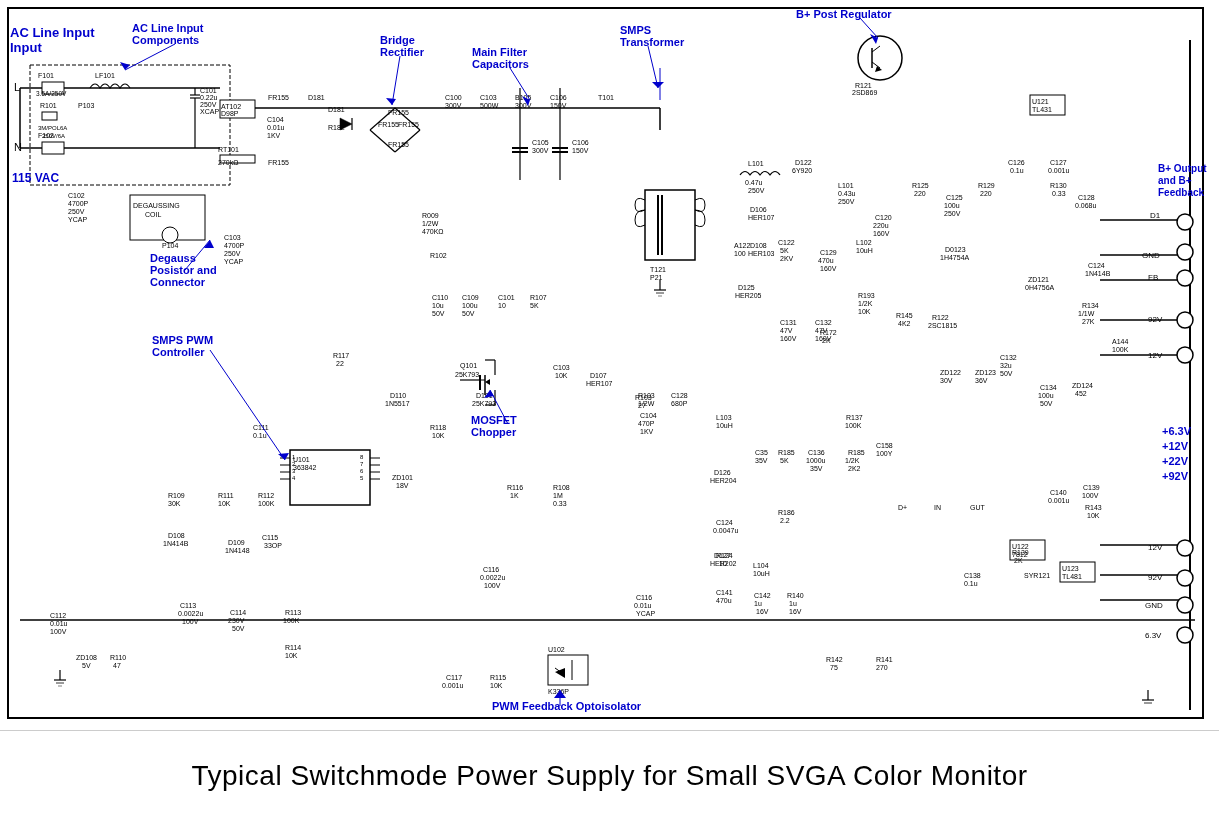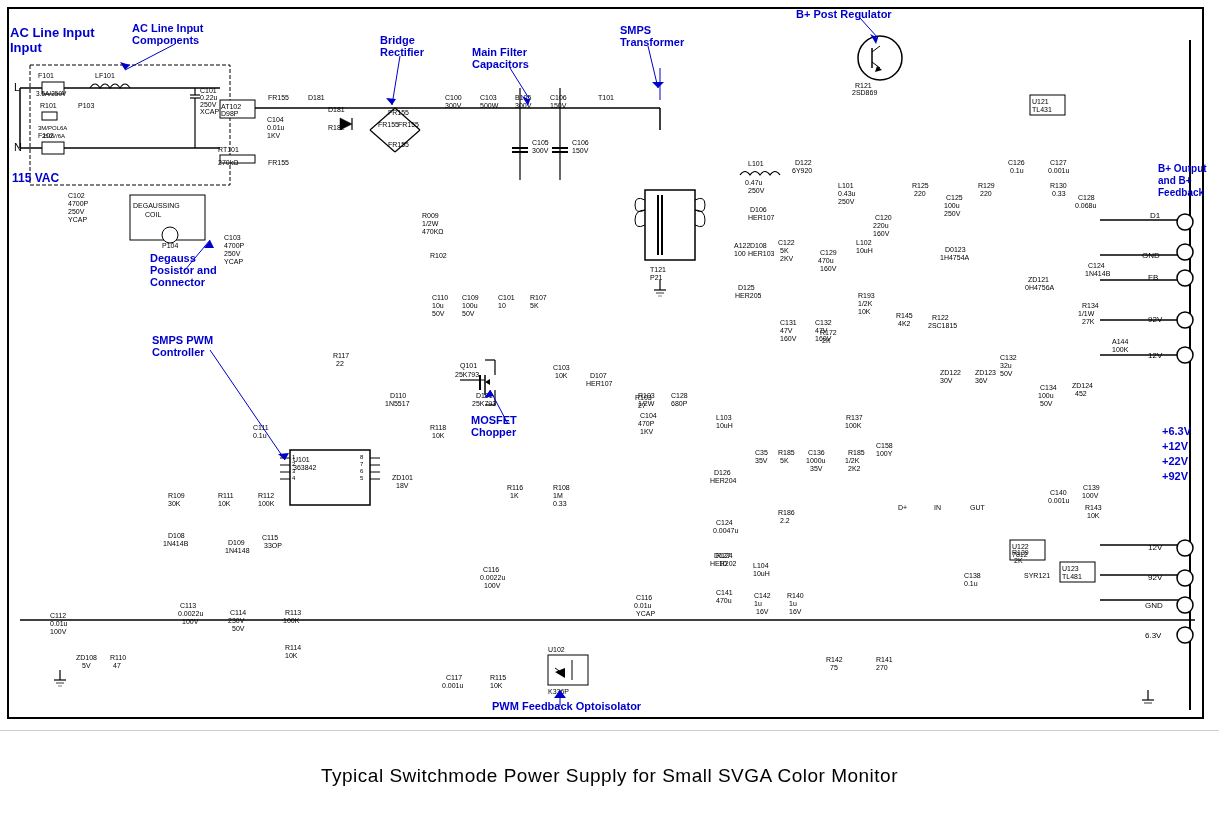--- a/index.html
+++ b/index.html
@@ -31,21 +31,21 @@
     }
     .caption-area {
       width: 1219px;
       height: 91px;
       display: flex;
       align-items: center;
       justify-content: center;
       border-top: 1px solid #cccccc;
     }
     .caption-text {
-      font-size: 19px;
+      font-size: 28px;
       font-weight: normal;
       color: #000000;
       font-family: Arial, sans-serif;
       letter-spacing: 0.5px;
     }
   </style>
 </head>
 <body>
 
 <div class="main-container">

